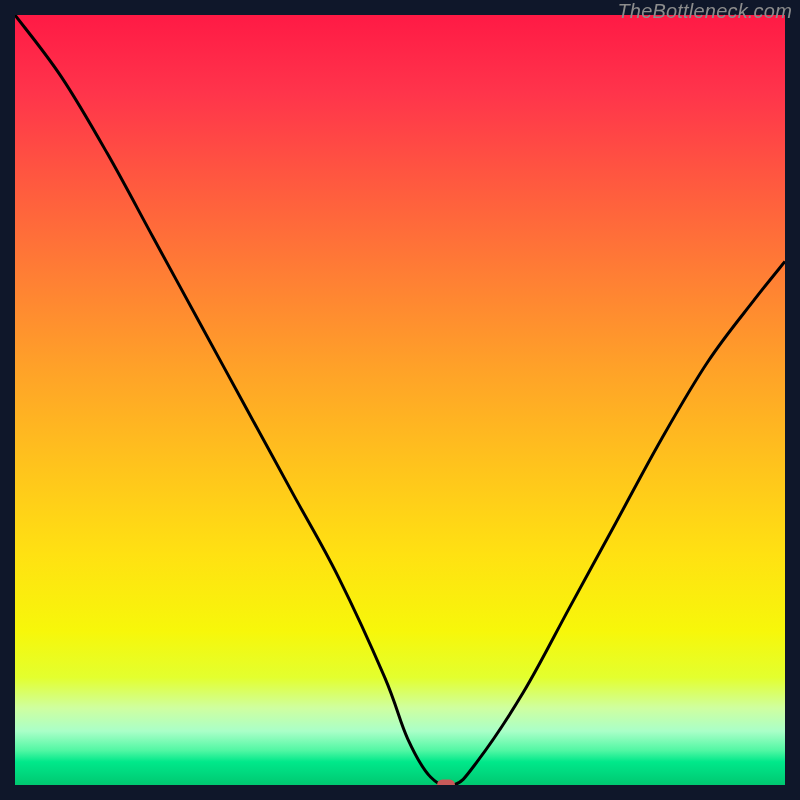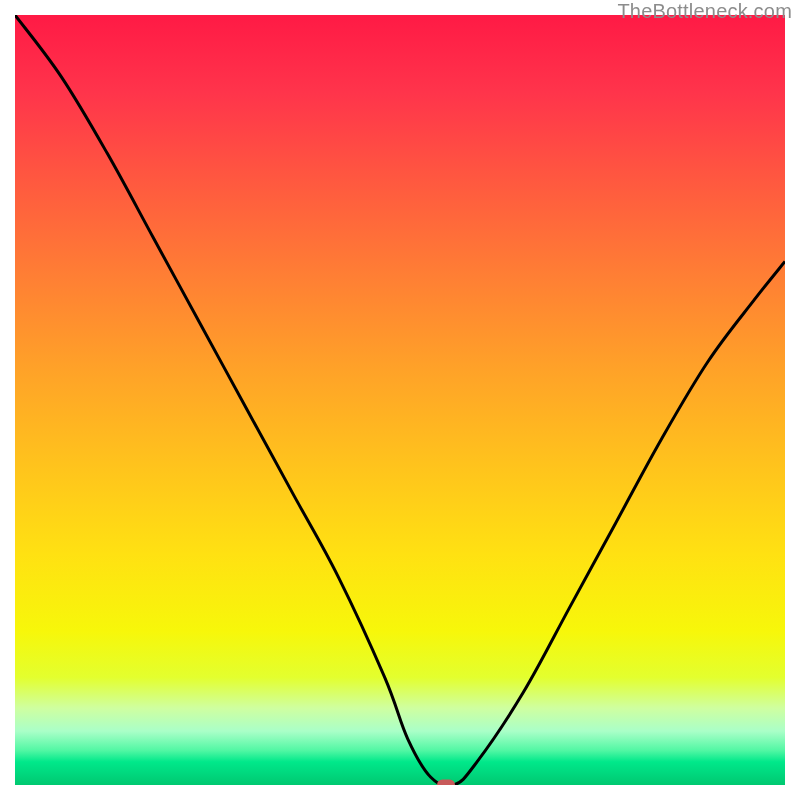--- a/index.html
+++ b/index.html
@@ -8,21 +8,22 @@
     width: 800px;
     height: 800px;
     background: #000;
     font-family: Arial, Helvetica, sans-serif;
     overflow: hidden;
   }
   .frame {
     position: relative;
     width: 800px;
     height: 800px;
-    background: #ffffff;
+    background: #0f172a;
+    font-style: italic;
   }
   .plot {
     position: absolute;
     left: 15px;
     top: 15px;
     width: 770px;
     height: 770px;
     overflow: hidden;
   }
   .gradient {

